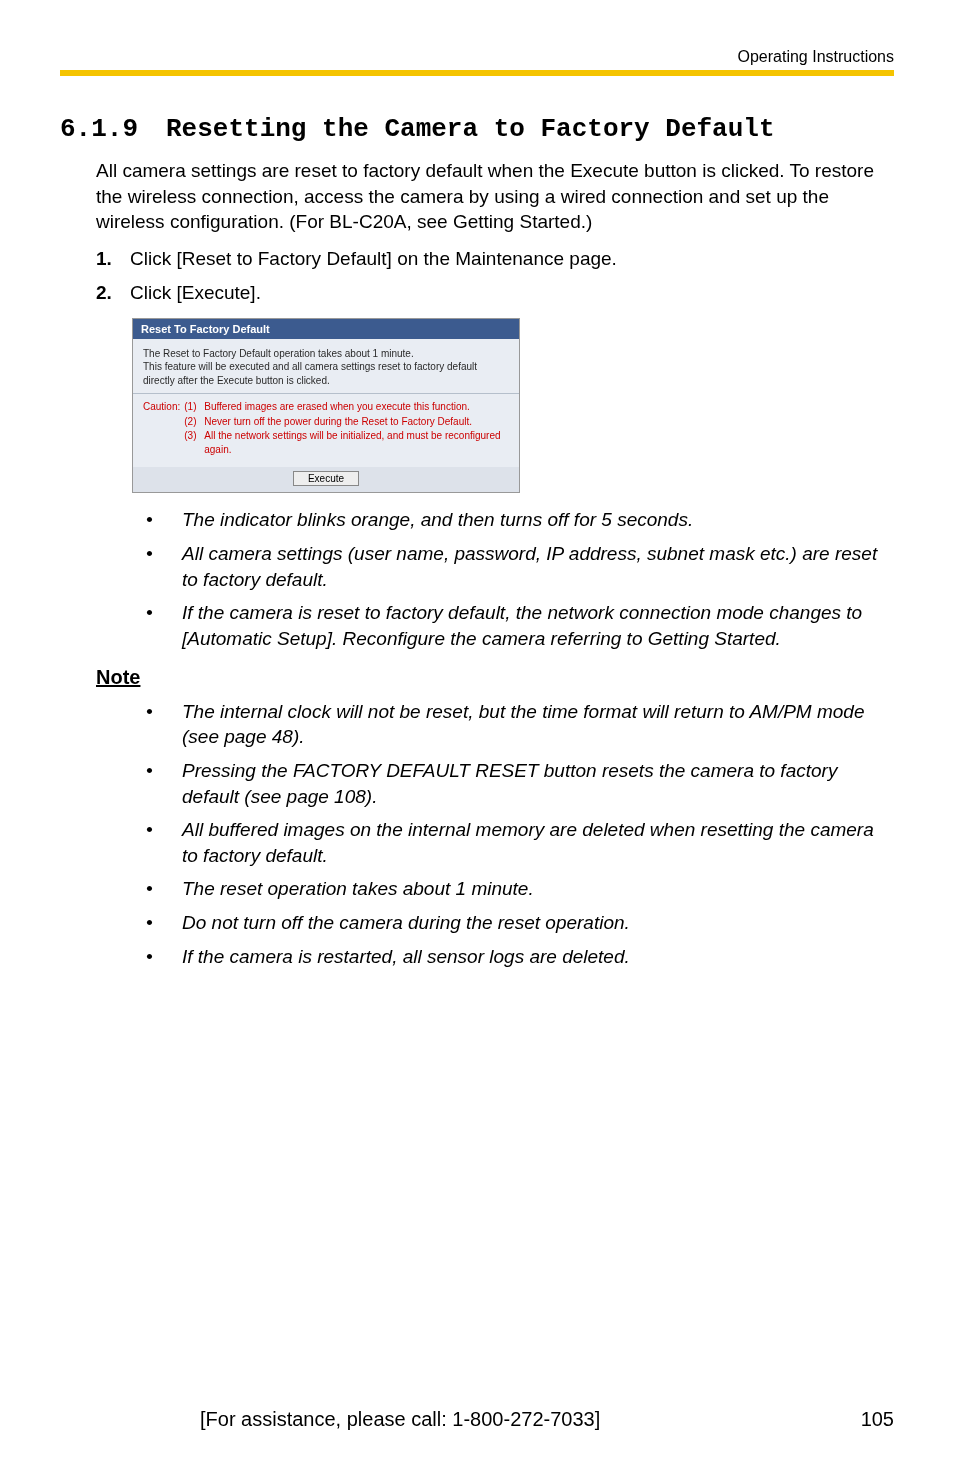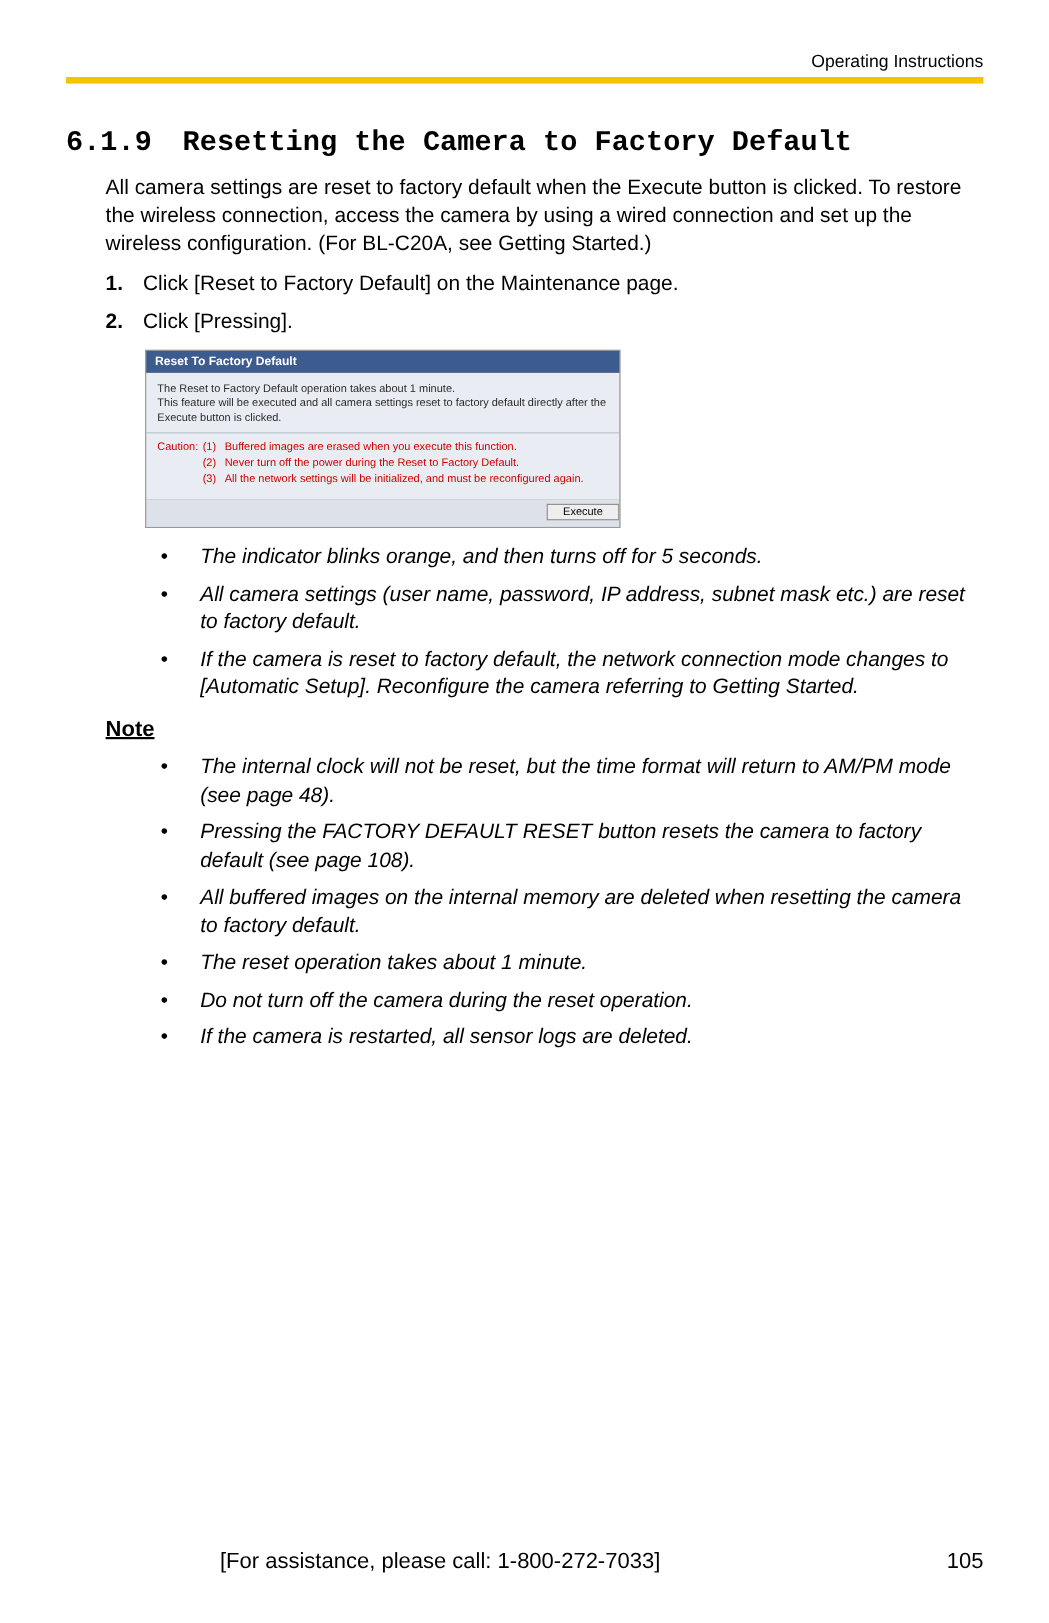--- a/index.html
+++ b/index.html
@@ -69,23 +69,23 @@
   }
   ol.num-list li .num {
     font-weight: bold;
     width: 34px;
     flex-shrink: 0;
   }
   .screenshot-fig {
     margin-left: 72px;
     margin-top: 10px;
     margin-bottom: 14px;
-    width: 432px;
+    width: 388px;
     border: 1px solid #999;
-    background: #a3a3a3;
+    background: #8b5cf6;
     font-size: 10px;
   }
   .fig-titlebar {
     background: #3c5b8f;
     color: #fff;
     font-weight: bold;
     padding: 4px 8px;
     font-size: 11px;
   }
   .fig-body {
@@ -111,21 +111,21 @@
   }
   .fig-caution-items {
     flex: 1;
   }
   .fig-caution-item {
     display: flex;
     margin-bottom: 1px;
   }
   .fig-button-row {
     background: #dde2ea;
-    text-align: right;
+    text-align: center;
     padding: 4px 0 6px 0;
   }
   .fig-btn {
     display: inline-block;
     border: 1px solid #888;
     background: #eeeeee;
     font-size: 10px;
     padding: 1px 14px;
   }
   ul.bullets {
@@ -182,21 +182,21 @@
 
   <p class="body-para">All camera settings are reset to factory default when the Execute button is clicked. To restore the wireless connection, access the camera by using a wired connection and set up the wireless configuration. (For BL-C20A, see Getting Started.)</p>
 
   <ol class="num-list">
     <li>
       <span class="num">1.</span>
       <span>Click [Reset to Factory Default] on the Maintenance page.</span>
     </li>
     <li>
       <span class="num">2.</span>
-      <span>Click [Pressing].</span>
+      <span>Click [Execute].</span>
     </li>
   </ol>
 
   <div class="screenshot-fig">
     <div class="fig-titlebar">Reset To Factory Default</div>
     <div class="fig-body">
       <div style="white-space:pre-line">The Reset to Factory Default operation takes about 1 minute.
 This feature will be executed and all camera settings reset to factory default directly after the Execute button is clicked.</div>
       <div class="fig-sep"></div>
       <div class="fig-caution">

